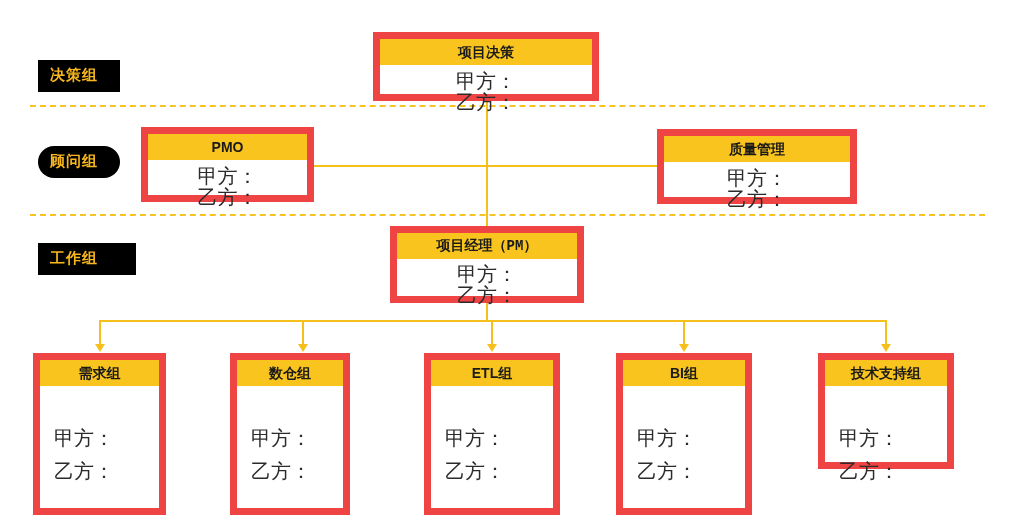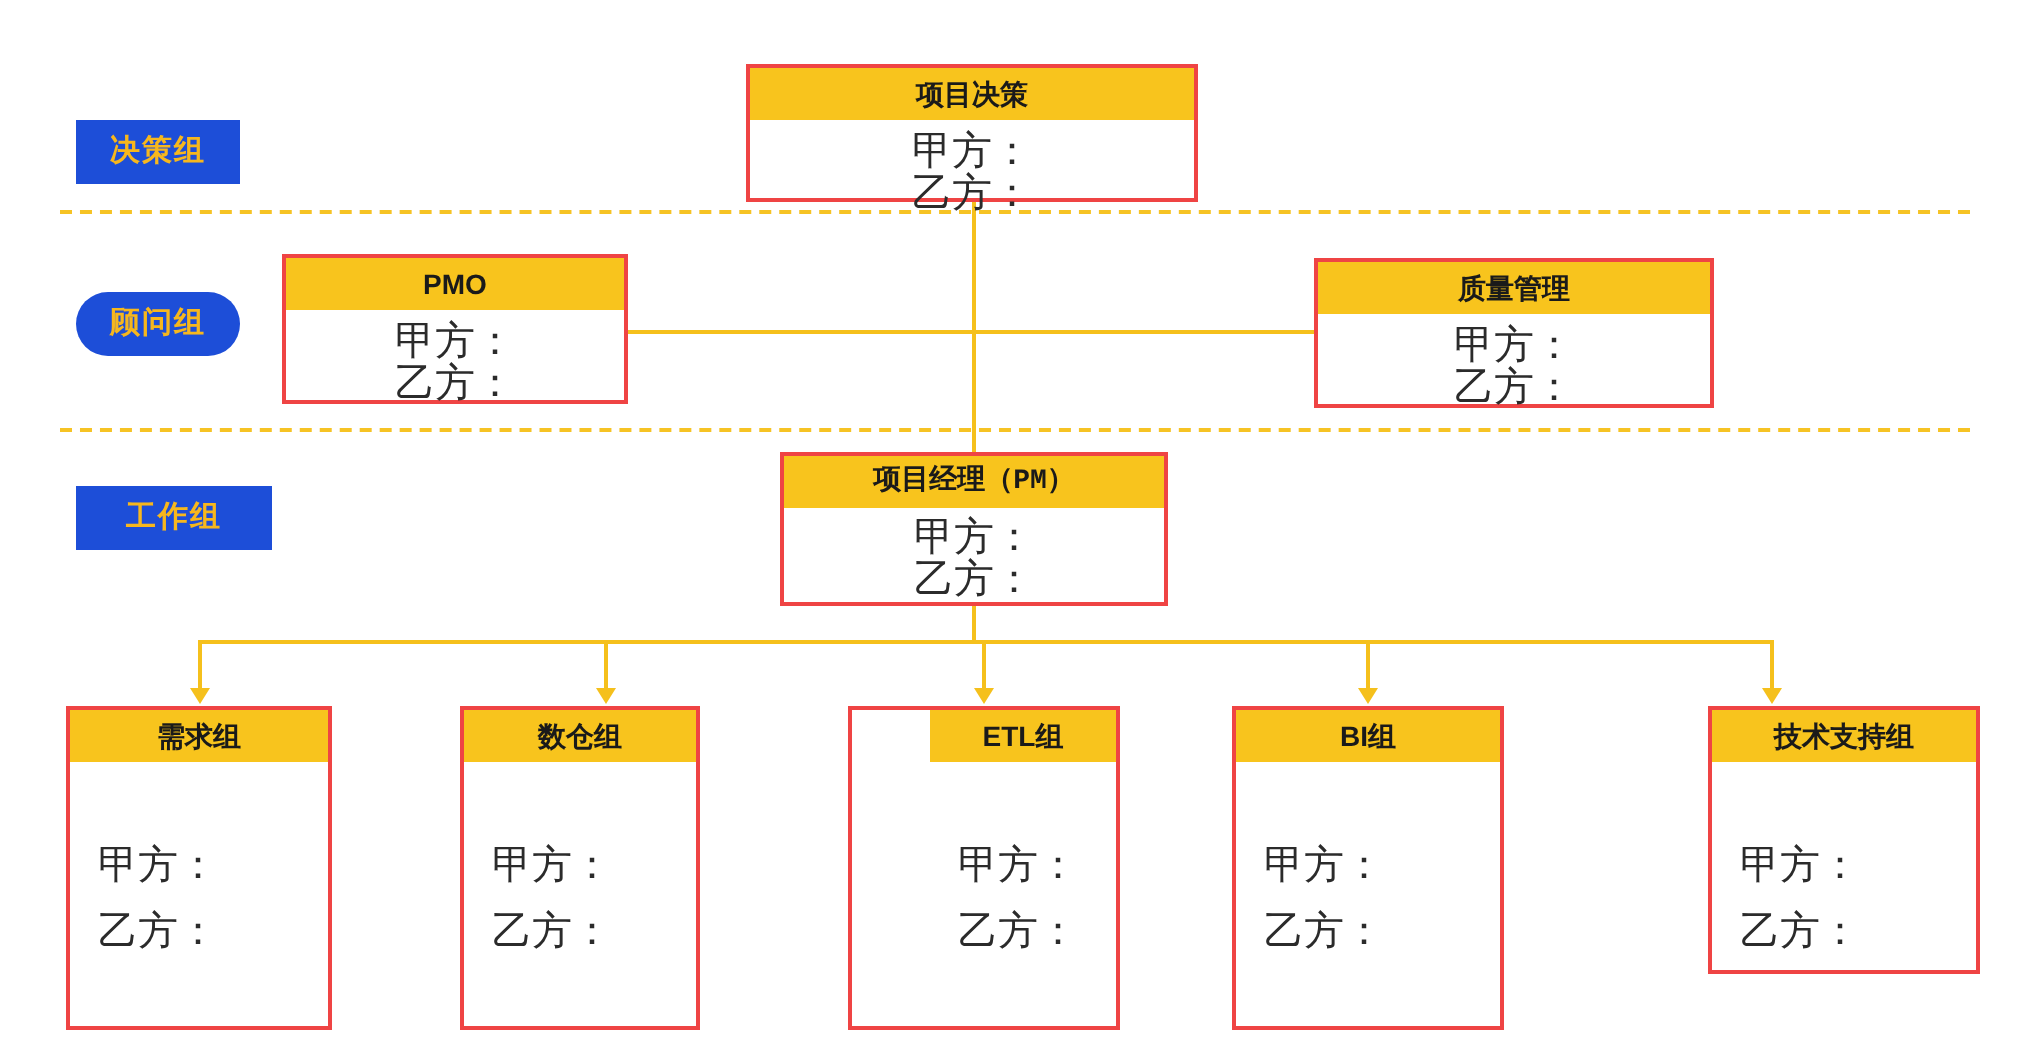--- a/index.html
+++ b/index.html
@@ -26,36 +26,36 @@
     position: absolute;
     left: 30px;
     width: 955px;
     height: 0;
     border-top: 2px dashed #F6C324;
   }
 
   
   .band-label {
     position: absolute;
-    background: #1d4ed8;
+    background: #000000;
     color: #F7B71D;
     font-size: 15px;
     font-weight: bold;
     letter-spacing: 1px;
-    text-align: center;
+    text-align: left;
     padding: 6px 12px 7px 12px;
     box-sizing: border-box;
     white-space: nowrap;
   }
 
   
   .node {
     position: absolute;
     box-sizing: border-box;
-    border: 2px solid #ef4444;
+    border: 7px solid #ef4444;
     background: #ffffff;
   }
   .node-head {
     background: #F8C41D;
     color: #1a1a1a;
     font-size: 14px;
     font-weight: bold;
     text-align: center;
     line-height: 26px;
     height: 26px;
@@ -184,37 +184,37 @@
   </div>
 
   <div class="node" style="left:230px; top:353px; width:120px; height:162px;">
     <div class="node-head">数仓组</div>
     <div class="node-body body-left">
       <div class="row">甲方：</div>
       <div class="row">乙方：</div>
     </div>
   </div>
 
-  <div class="node" style="left:424px; top:353px; width:136px; height:162px;padding-left:39px;">
+  <div class="node" style="left:424px; top:353px; width:136px; height:162px;">
     <div class="node-head">ETL组</div>
     <div class="node-body body-left">
       <div class="row">甲方：</div>
       <div class="row">乙方：</div>
     </div>
   </div>
 
   <div class="node" style="left:616px; top:353px; width:136px; height:162px;">
     <div class="node-head">BI组</div>
     <div class="node-body body-left">
       <div class="row">甲方：</div>
       <div class="row">乙方：</div>
     </div>
   </div>
 
-  <div class="node" style="left:818px; top:353px; width:136px; height:134px;margin-left:36px;">
+  <div class="node" style="left:818px; top:353px; width:136px; height:116px;">
     <div class="node-head">技术支持组</div>
     <div class="node-body body-left">
       <div class="row">甲方：</div>
       <div class="row">乙方：</div>
     </div>
   </div>
 
 </div>
 
 </body></html>

